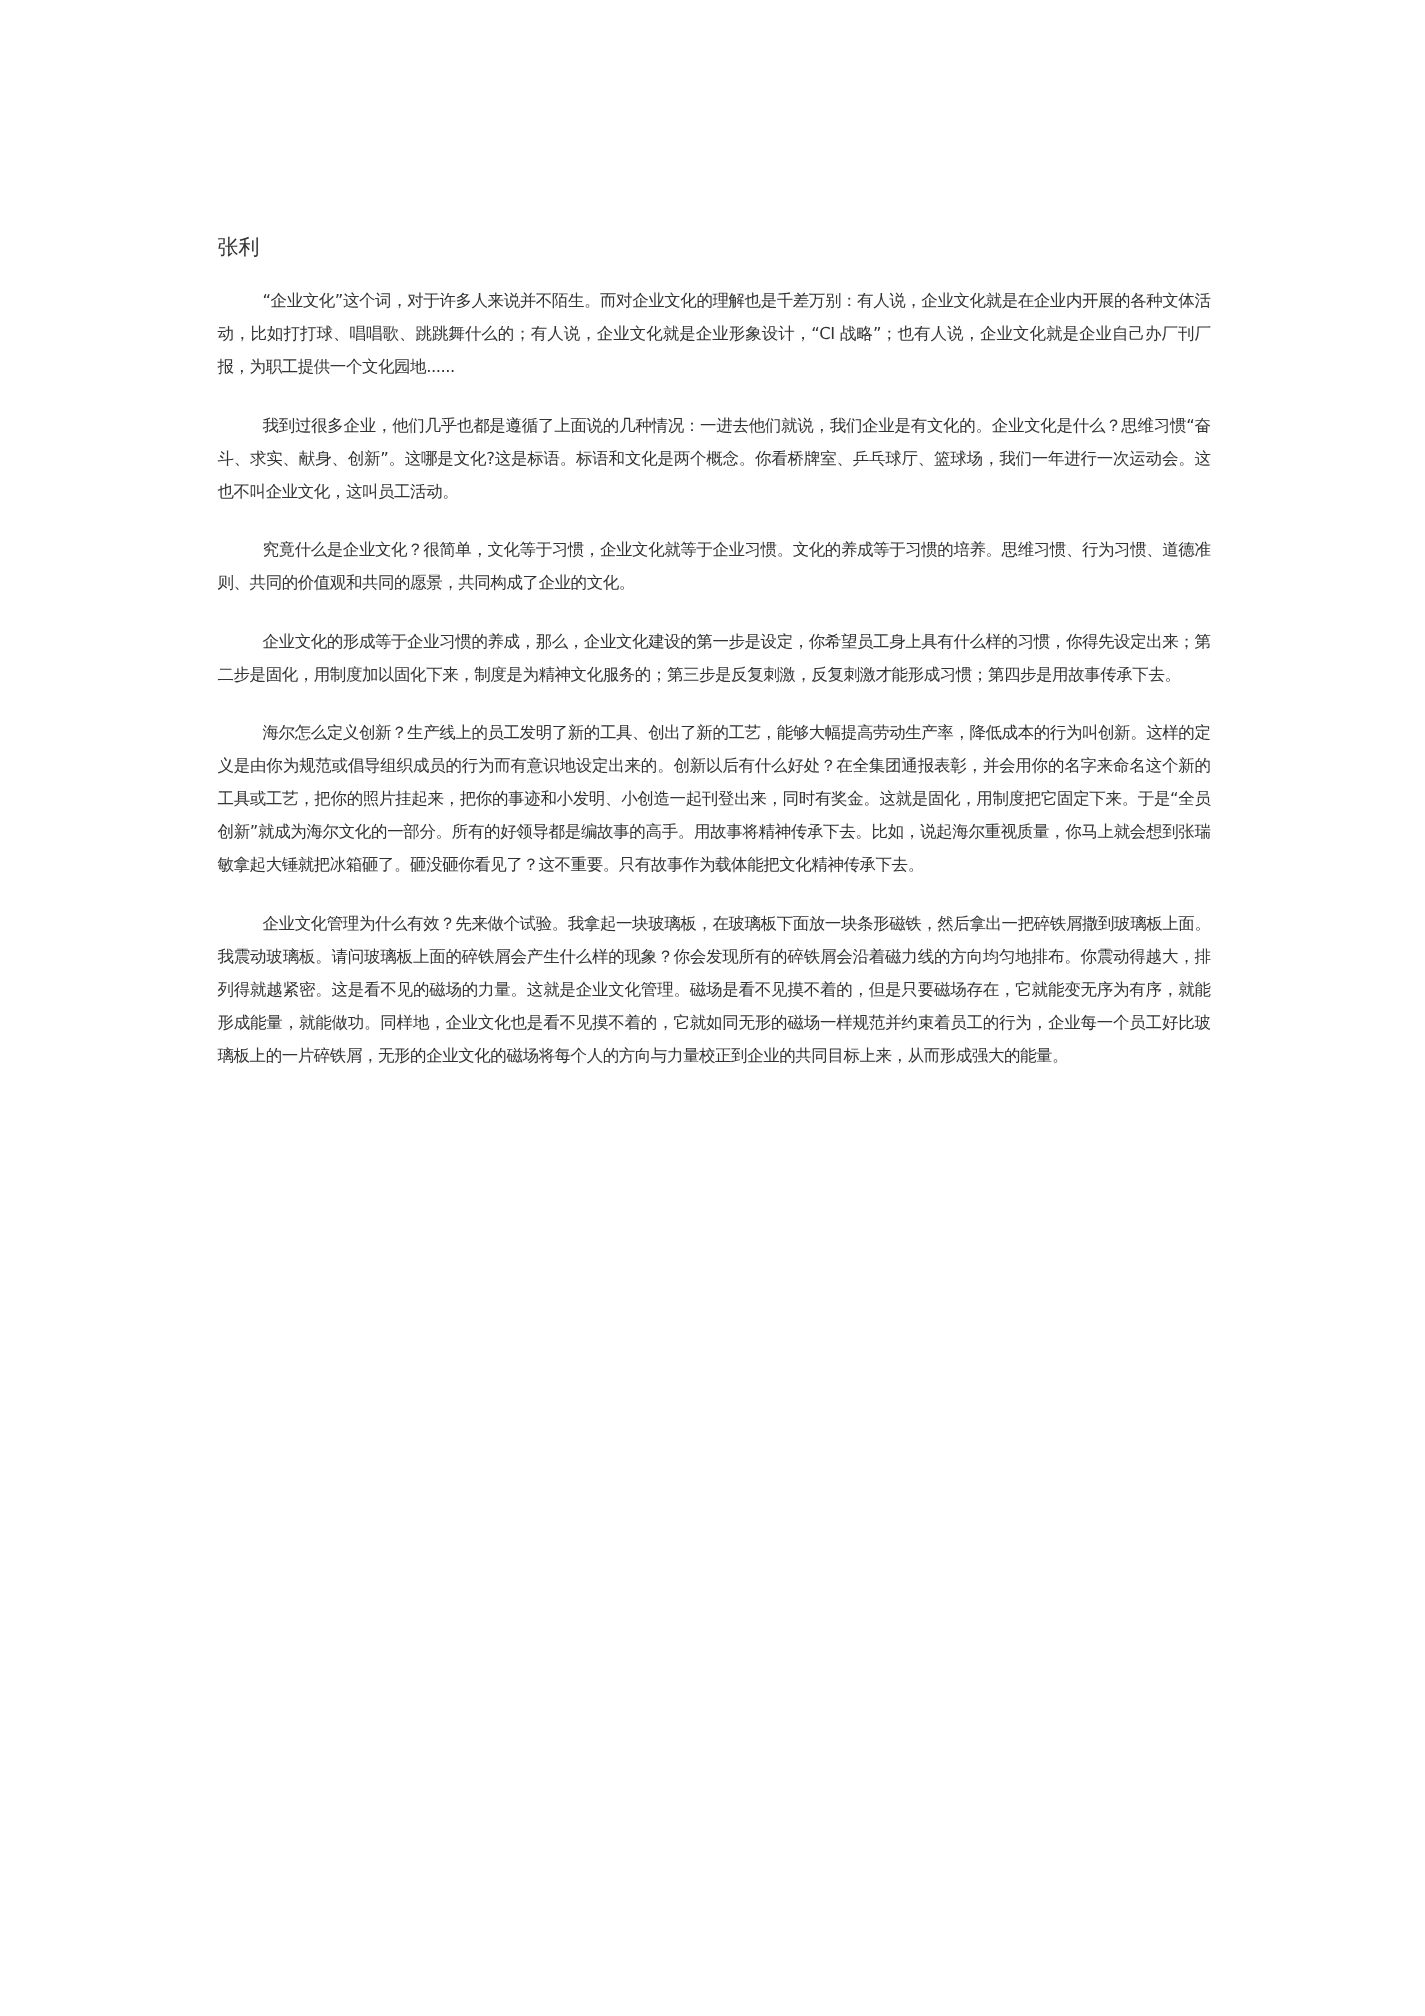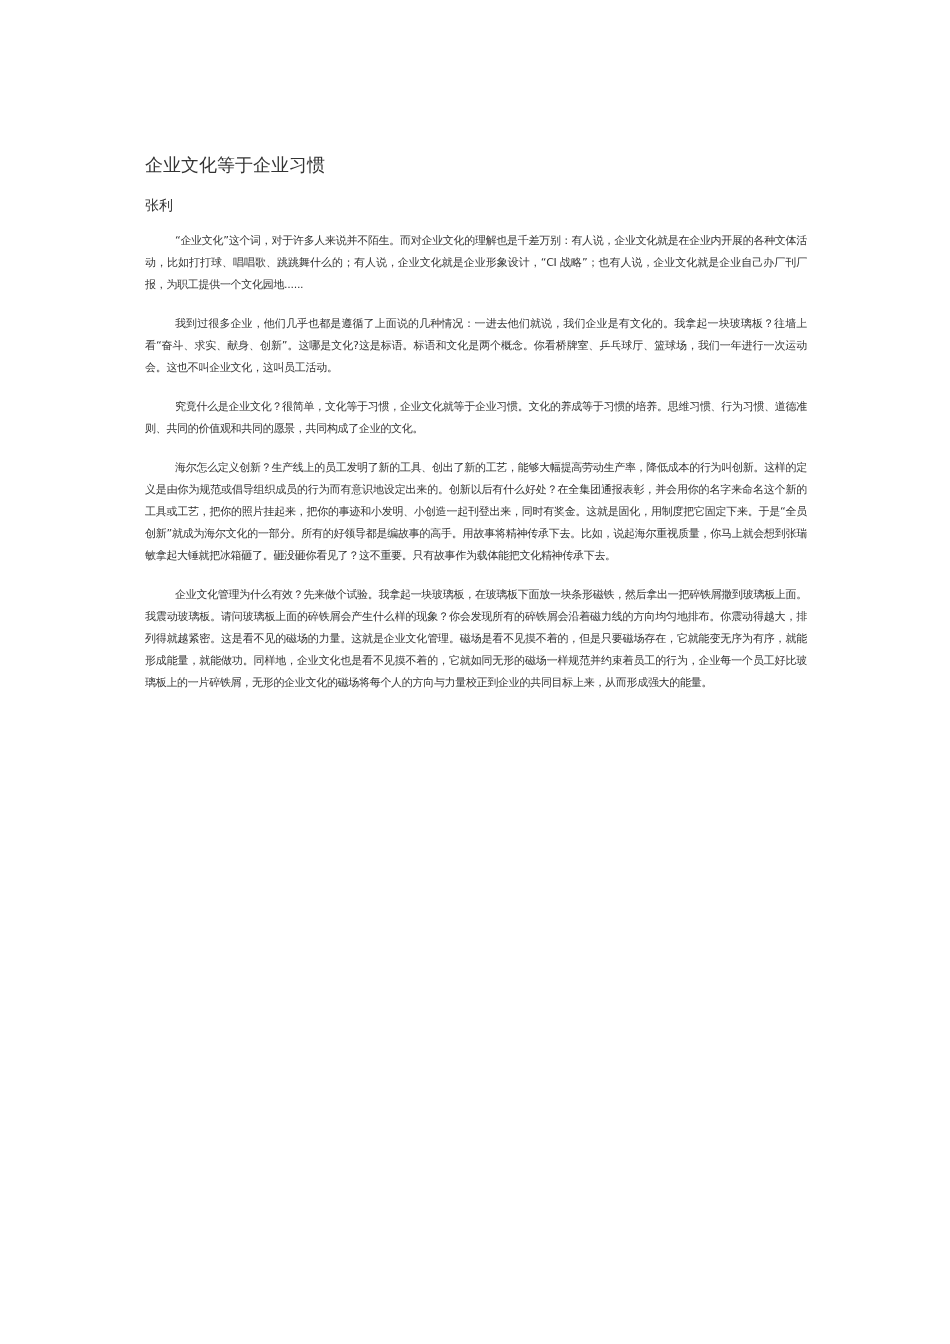--- a/index.html
+++ b/index.html
@@ -13,20 +13,20 @@
   .author { font-size: 14px; line-height: 26px; margin: 0 0 12px 0; font-weight: normal; }
   .para {
     font-size: 11px; line-height: 22px; margin: 0 0 17px 0;
     text-indent: 30px; text-align: justify; letter-spacing: -0.3px;
   }
 </style>
 </head>
 <body>
 
 <div class="page">
-  <h1 class="title">企业文化等于企业习惯</h1>
   <h2 class="author">张利</h2>
   <p class="para">“企业文化”这个词，对于许多人来说并不陌生。而对企业文化的理解也是千差万别：有人说，企业文化就是在企业内开展的各种文体活动，比如打打球、唱唱歌、跳跳舞什么的；有人说，企业文化就是企业形象设计，“CI 战略”；也有人说，企业文化就是企业自己办厂刊厂报，为职工提供一个文化园地......</p>
-  <p class="para">我到过很多企业，他们几乎也都是遵循了上面说的几种情况：一进去他们就说，我们企业是有文化的。我拿起一块玻璃板？往墙上看“奋斗、求实、献身、创新”。这哪是文化?这是标语。标语和文化是两个概念。你看桥牌室、乒乓球厅、篮球场，我们一年进行一次运动会。这也不叫企业文化，这叫员工活动。</p>
+  <p class="para">我到过很多企业，他们几乎也都是遵循了上面说的几种情况：一进去他们就说，我们企业是有文化的。企业文化是什么？思维习惯“奋斗、求实、献身、创新”。这哪是文化?这是标语。标语和文化是两个概念。你看桥牌室、乒乓球厅、篮球场，我们一年进行一次运动会。这也不叫企业文化，这叫员工活动。</p>
   <p class="para">究竟什么是企业文化？很简单，文化等于习惯，企业文化就等于企业习惯。文化的养成等于习惯的培养。思维习惯、行为习惯、道德准则、共同的价值观和共同的愿景，共同构成了企业的文化。</p>
+  <p class="para">企业文化的形成等于企业习惯的养成，那么，企业文化建设的第一步是设定，你希望员工身上具有什么样的习惯，你得先设定出来；第二步是固化，用制度加以固化下来，制度是为精神文化服务的；第三步是反复刺激，反复刺激才能形成习惯；第四步是用故事传承下去。</p>
   <p class="para">海尔怎么定义创新？生产线上的员工发明了新的工具、创出了新的工艺，能够大幅提高劳动生产率，降低成本的行为叫创新。这样的定义是由你为规范或倡导组织成员的行为而有意识地设定出来的。创新以后有什么好处？在全集团通报表彰，并会用你的名字来命名这个新的工具或工艺，把你的照片挂起来，把你的事迹和小发明、小创造一起刊登出来，同时有奖金。这就是固化，用制度把它固定下来。于是“全员创新”就成为海尔文化的一部分。所有的好领导都是编故事的高手。用故事将精神传承下去。比如，说起海尔重视质量，你马上就会想到张瑞敏拿起大锤就把冰箱砸了。砸没砸你看见了？这不重要。只有故事作为载体能把文化精神传承下去。</p>
   <p class="para">企业文化管理为什么有效？先来做个试验。我拿起一块玻璃板，在玻璃板下面放一块条形磁铁，然后拿出一把碎铁屑撒到玻璃板上面。我震动玻璃板。请问玻璃板上面的碎铁屑会产生什么样的现象？你会发现所有的碎铁屑会沿着磁力线的方向均匀地排布。你震动得越大，排列得就越紧密。这是看不见的磁场的力量。这就是企业文化管理。磁场是看不见摸不着的，但是只要磁场存在，它就能变无序为有序，就能形成能量，就能做功。同样地，企业文化也是看不见摸不着的，它就如同无形的磁场一样规范并约束着员工的行为，企业每一个员工好比玻璃板上的一片碎铁屑，无形的企业文化的磁场将每个人的方向与力量校正到企业的共同目标上来，从而形成强大的能量。</p>
 </div>
 
 </body></html>

